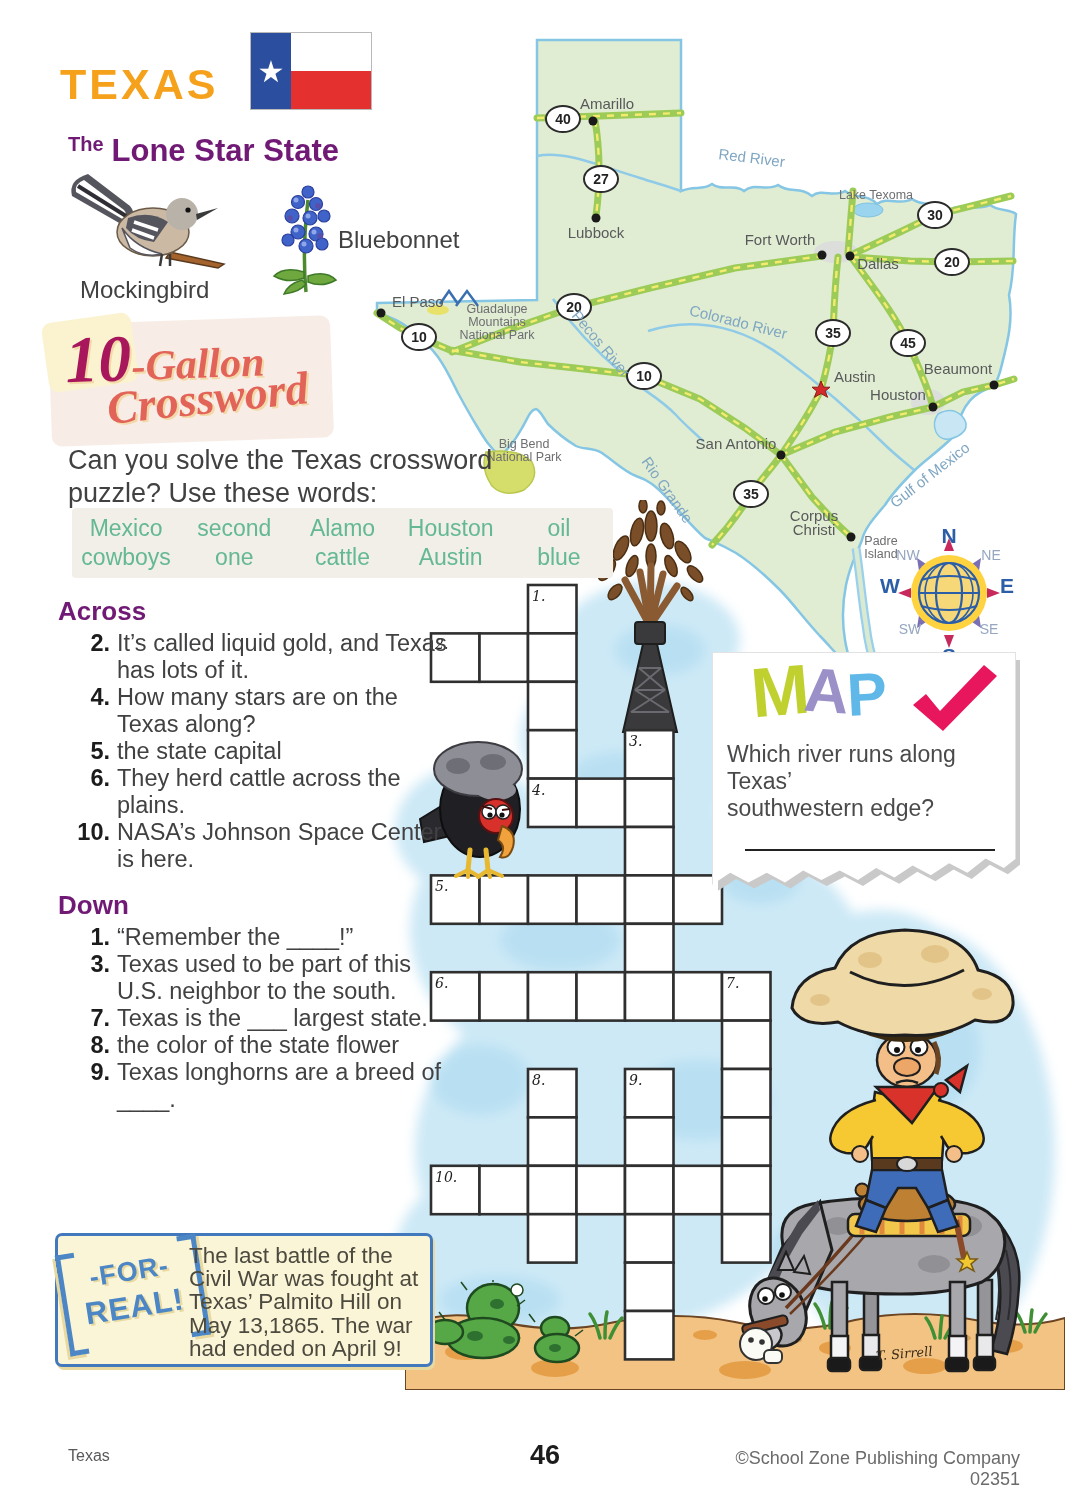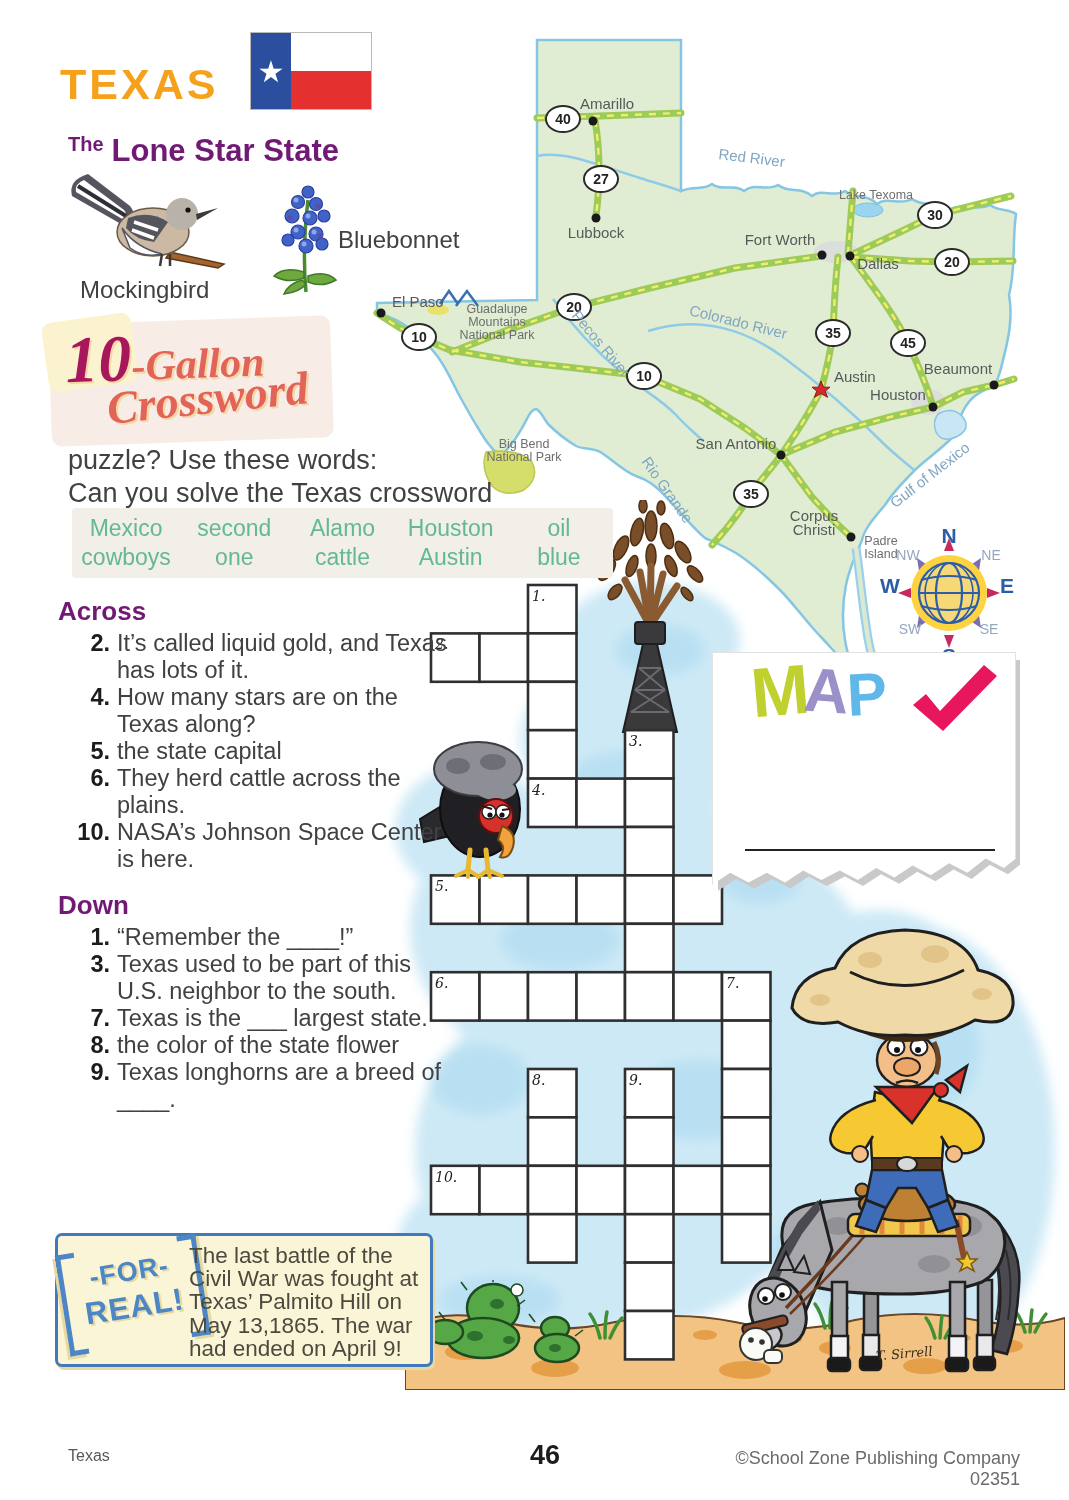--- a/index.html
+++ b/index.html
@@ -591,22 +591,22 @@
   </svg>
   <div class="abs pic-label" style="left:338px;top:226px;">Bluebonnet</div>
 
   <div class="abs" id="banner">
     <div class="patch"></div>
     <div class="l1"><span class="num">10</span><span class="gal">-Gallon</span></div>
     <div class="l2">Crossword</div>
   </div>
 
   <div class="abs" id="intro">
+    <div>Can you solve the Texas crossword</div>
     <div>puzzle? Use these words:</div>
-    <div>Can you solve the Texas crossword</div>
   </div>
 
   <div class="abs" id="wordbank">
     <span>Mexico</span>
     <span>second</span>
     <span>Alamo</span>
     <span>Houston</span>
     <span>oil</span>
     <span>cowboys</span>
     <span>one</span>
@@ -664,20 +664,24 @@
   </div>
 
   <div class="abs torn" id="mapcheck-shadow"></div>
   <div class="abs torn" id="mapcheck">
     <div class="letters">
       <span class="mm">M</span><span class="aa">A</span><span class="pp">P</span>
     </div>
     <svg class="check" width="92" height="72" viewBox="0 0 92 72">
       <polygon points="4,42 17,31 31,48 75,2 88,13 34,68" fill="#E8175D"></polygon>
     </svg>
+    <div class="q">
+      <div>Which river runs along Texas’</div>
+      <div>southwestern edge?</div>
+    </div>
     <div class="ansline"></div>
   </div>
 
   <div class="abs" id="forreal">
     <div class="stamp">
       <div class="s1">-FOR-</div>
       <div class="s2">REAL!</div>
     </div>
     <div class="fact">
       <div>The last battle of the</div>

